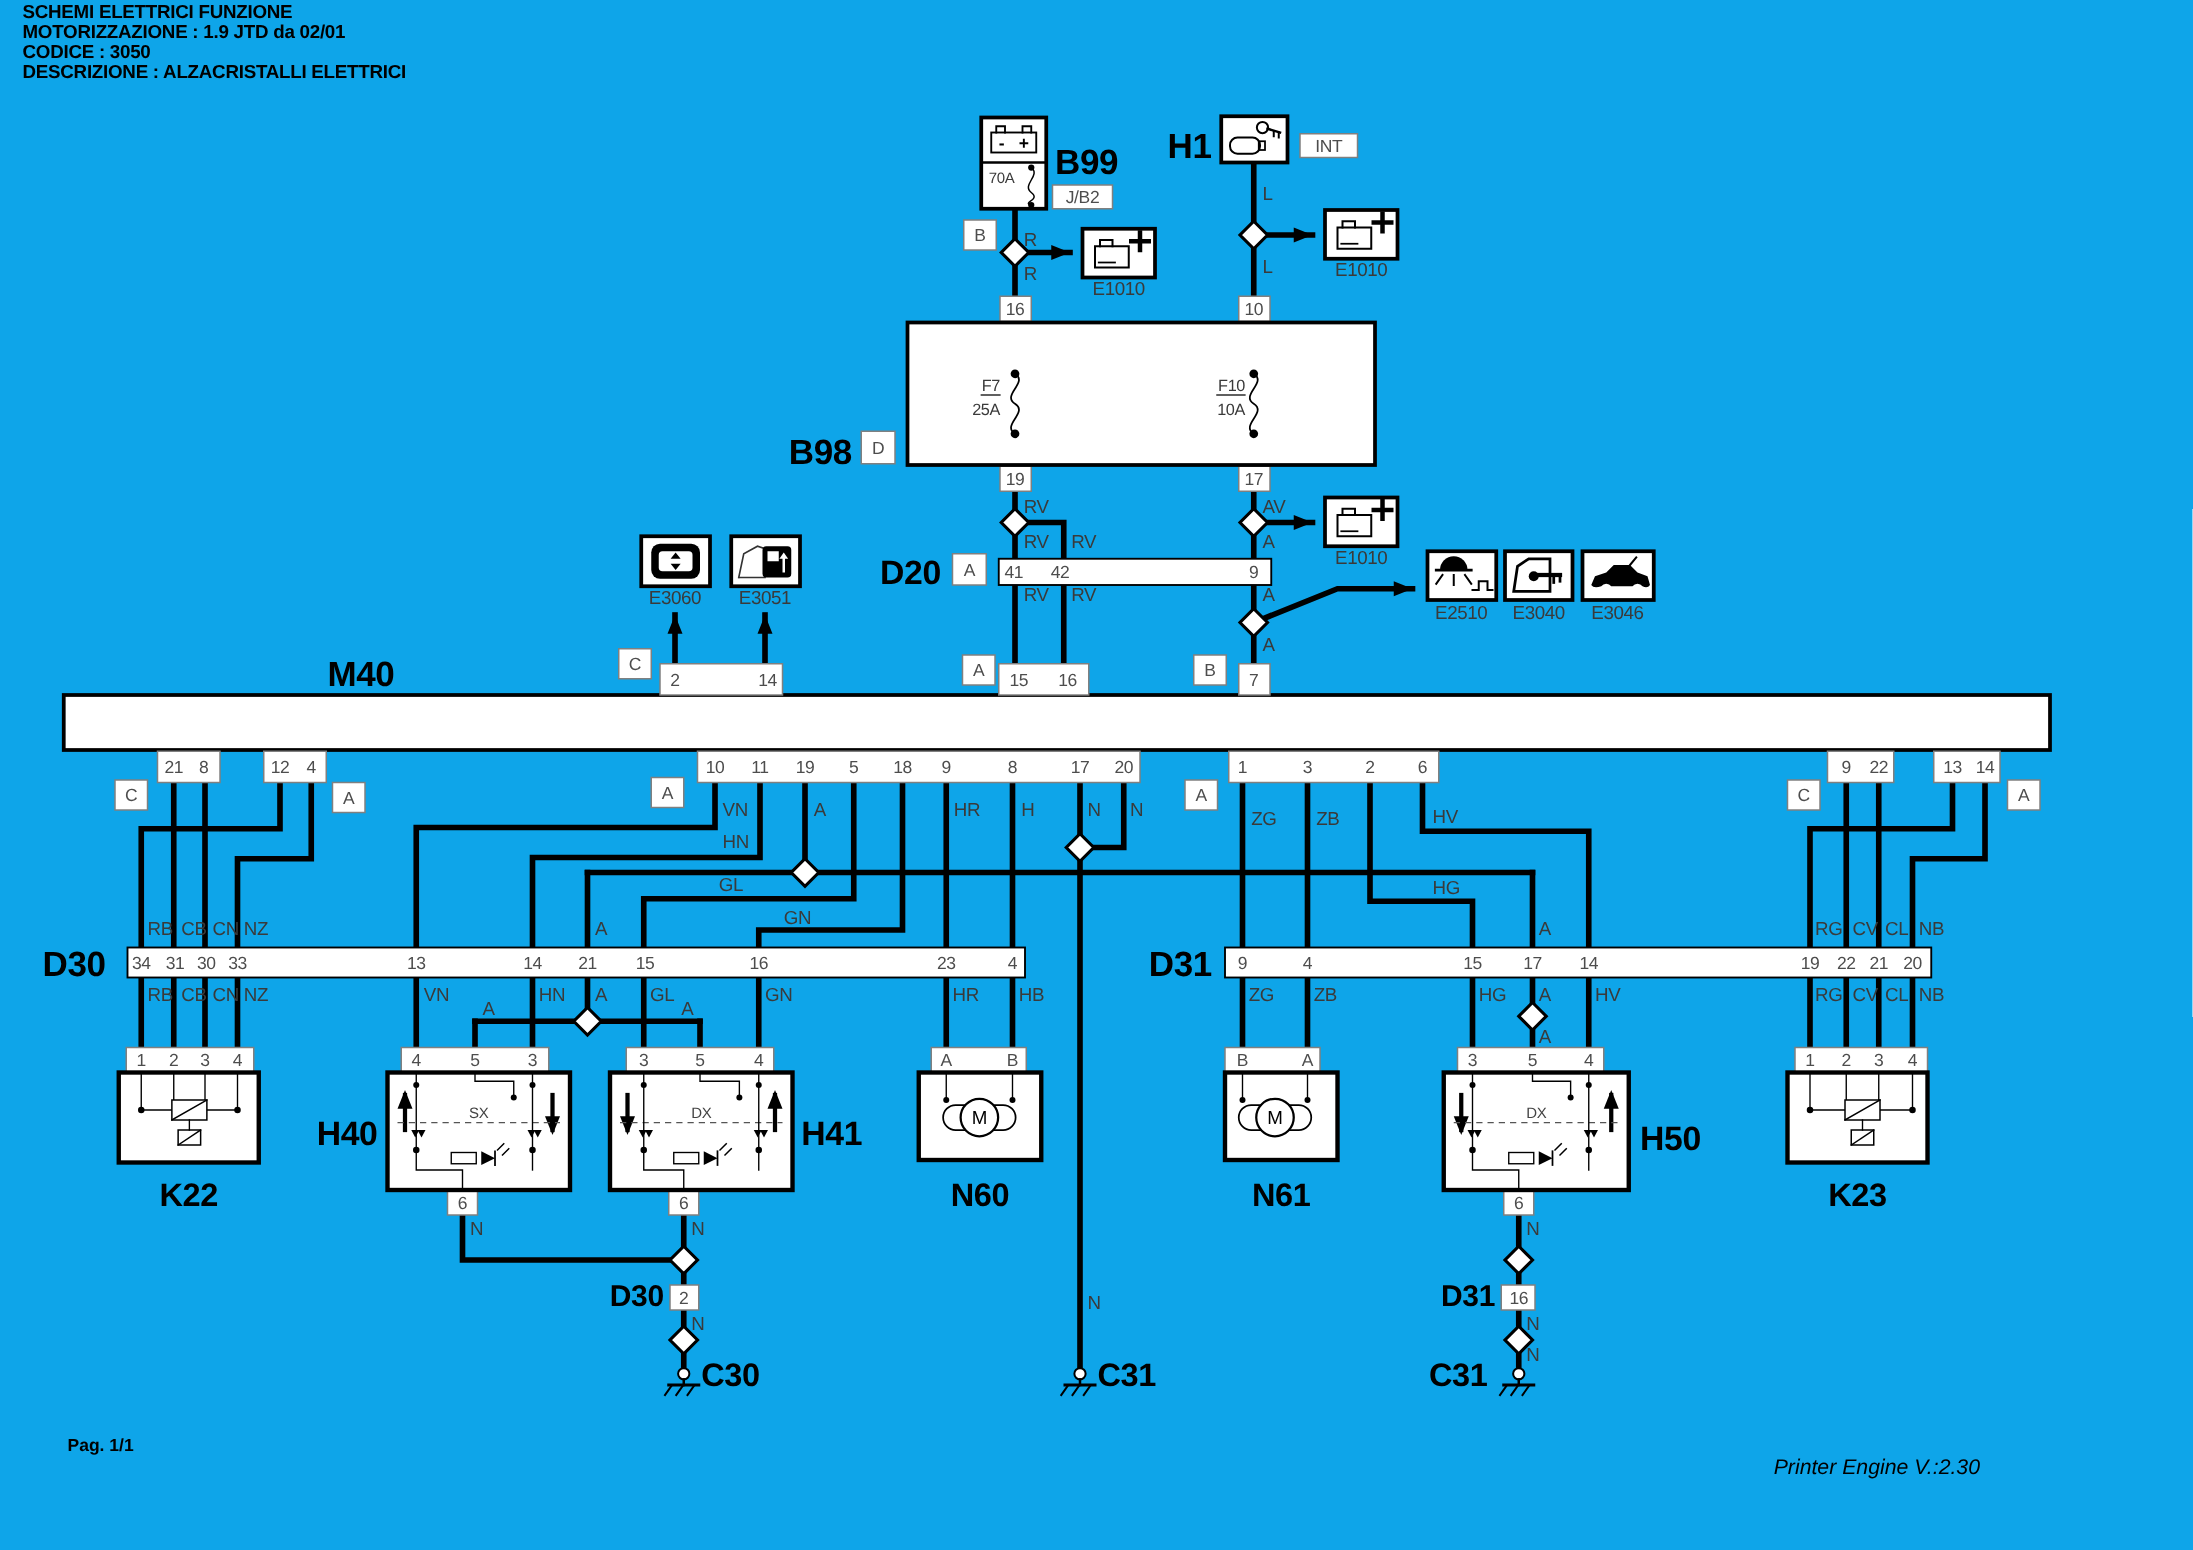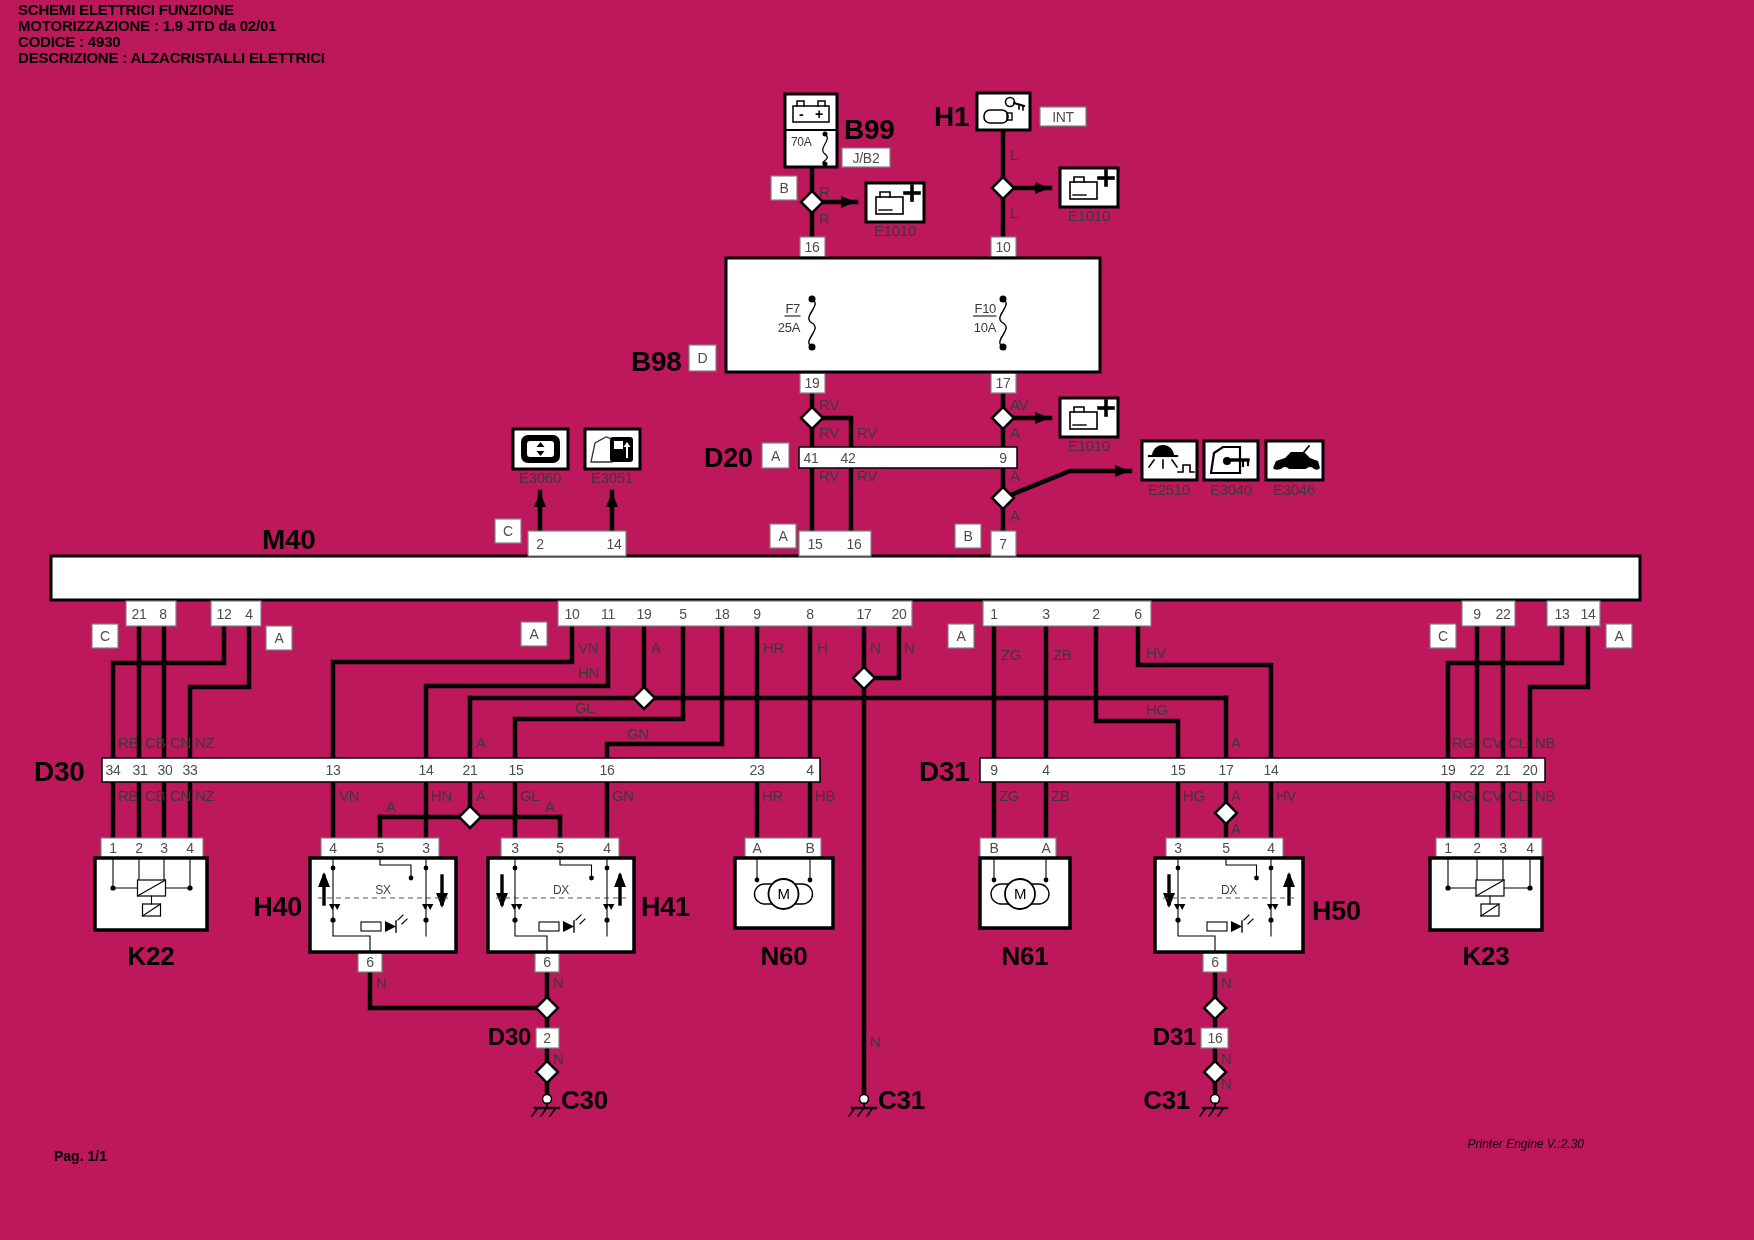--- a/index.html
+++ b/index.html
@@ -1,30 +1,30 @@
 <!DOCTYPE html>
 <html><head>
 <meta charset="utf-8">
 <style>
   html,body{margin:0;padding:0;background:#fff;}
-  #page{position:relative;width:1754px;height:1240px;background:#be185d;overflow:hidden;
+  #page{position:relative;width:1754px;height:1240px;background:#0ea5e9;overflow:hidden;
         font-family:"Liberation Sans",sans-serif;}
   #header{position:absolute;left:18px;top:2px;font-size:15px;font-weight:bold;color:#000;line-height:16px;letter-spacing:-0.2px;}
   #diagram-svg{position:absolute;left:0;top:0;}
   #footer-page{position:absolute;left:18px;top:1148px;font-size:14px;font-weight:bold;color:#000;padding-left:36px;}
-  #footer-printer{position:absolute;right:170px;top:1137px;font-size:12px;font-style:italic;color:#000;}
+  #footer-printer{position:absolute;right:170px;top:1164px;font-size:17px;font-style:italic;color:#000;}
 </style>
 </head>
 <body>
 
 <div id="page">
   <div id="header">
     <div>SCHEMI ELETTRICI FUNZIONE</div>
     <div>MOTORIZZAZIONE : 1.9 JTD da 02/01</div>
-    <div>CODICE : 4930</div>
+    <div>CODICE : 3050</div>
     <div>DESCRIZIONE : ALZACRISTALLI  ELETTRICI</div>
   </div>
 
   <svg id="diagram-svg" width="1754" height="1240" viewBox="0 0 1754 1240">
       <path d="M812 167 L812 258" fill="none" stroke="#000000" stroke-width="4.5" stroke-linecap="square" stroke-linejoin="miter"></path>
       <path d="M1003 130 L1003 258" fill="none" stroke="#000000" stroke-width="4.5" stroke-linecap="square" stroke-linejoin="miter"></path>
       <path d="M812 393 L812 447" fill="none" stroke="#000000" stroke-width="4.5" stroke-linecap="square" stroke-linejoin="miter"></path>
       <path d="M812 418 L851 418 L851 447" fill="none" stroke="#000000" stroke-width="4.5" stroke-linecap="square" stroke-linejoin="miter"></path>
       <path d="M1003 393 L1003 447" fill="none" stroke="#000000" stroke-width="4.5" stroke-linecap="square" stroke-linejoin="miter"></path>
       <path d="M812 468 L812 556" fill="none" stroke="#000000" stroke-width="4.5" stroke-linecap="square" stroke-linejoin="miter"></path>

